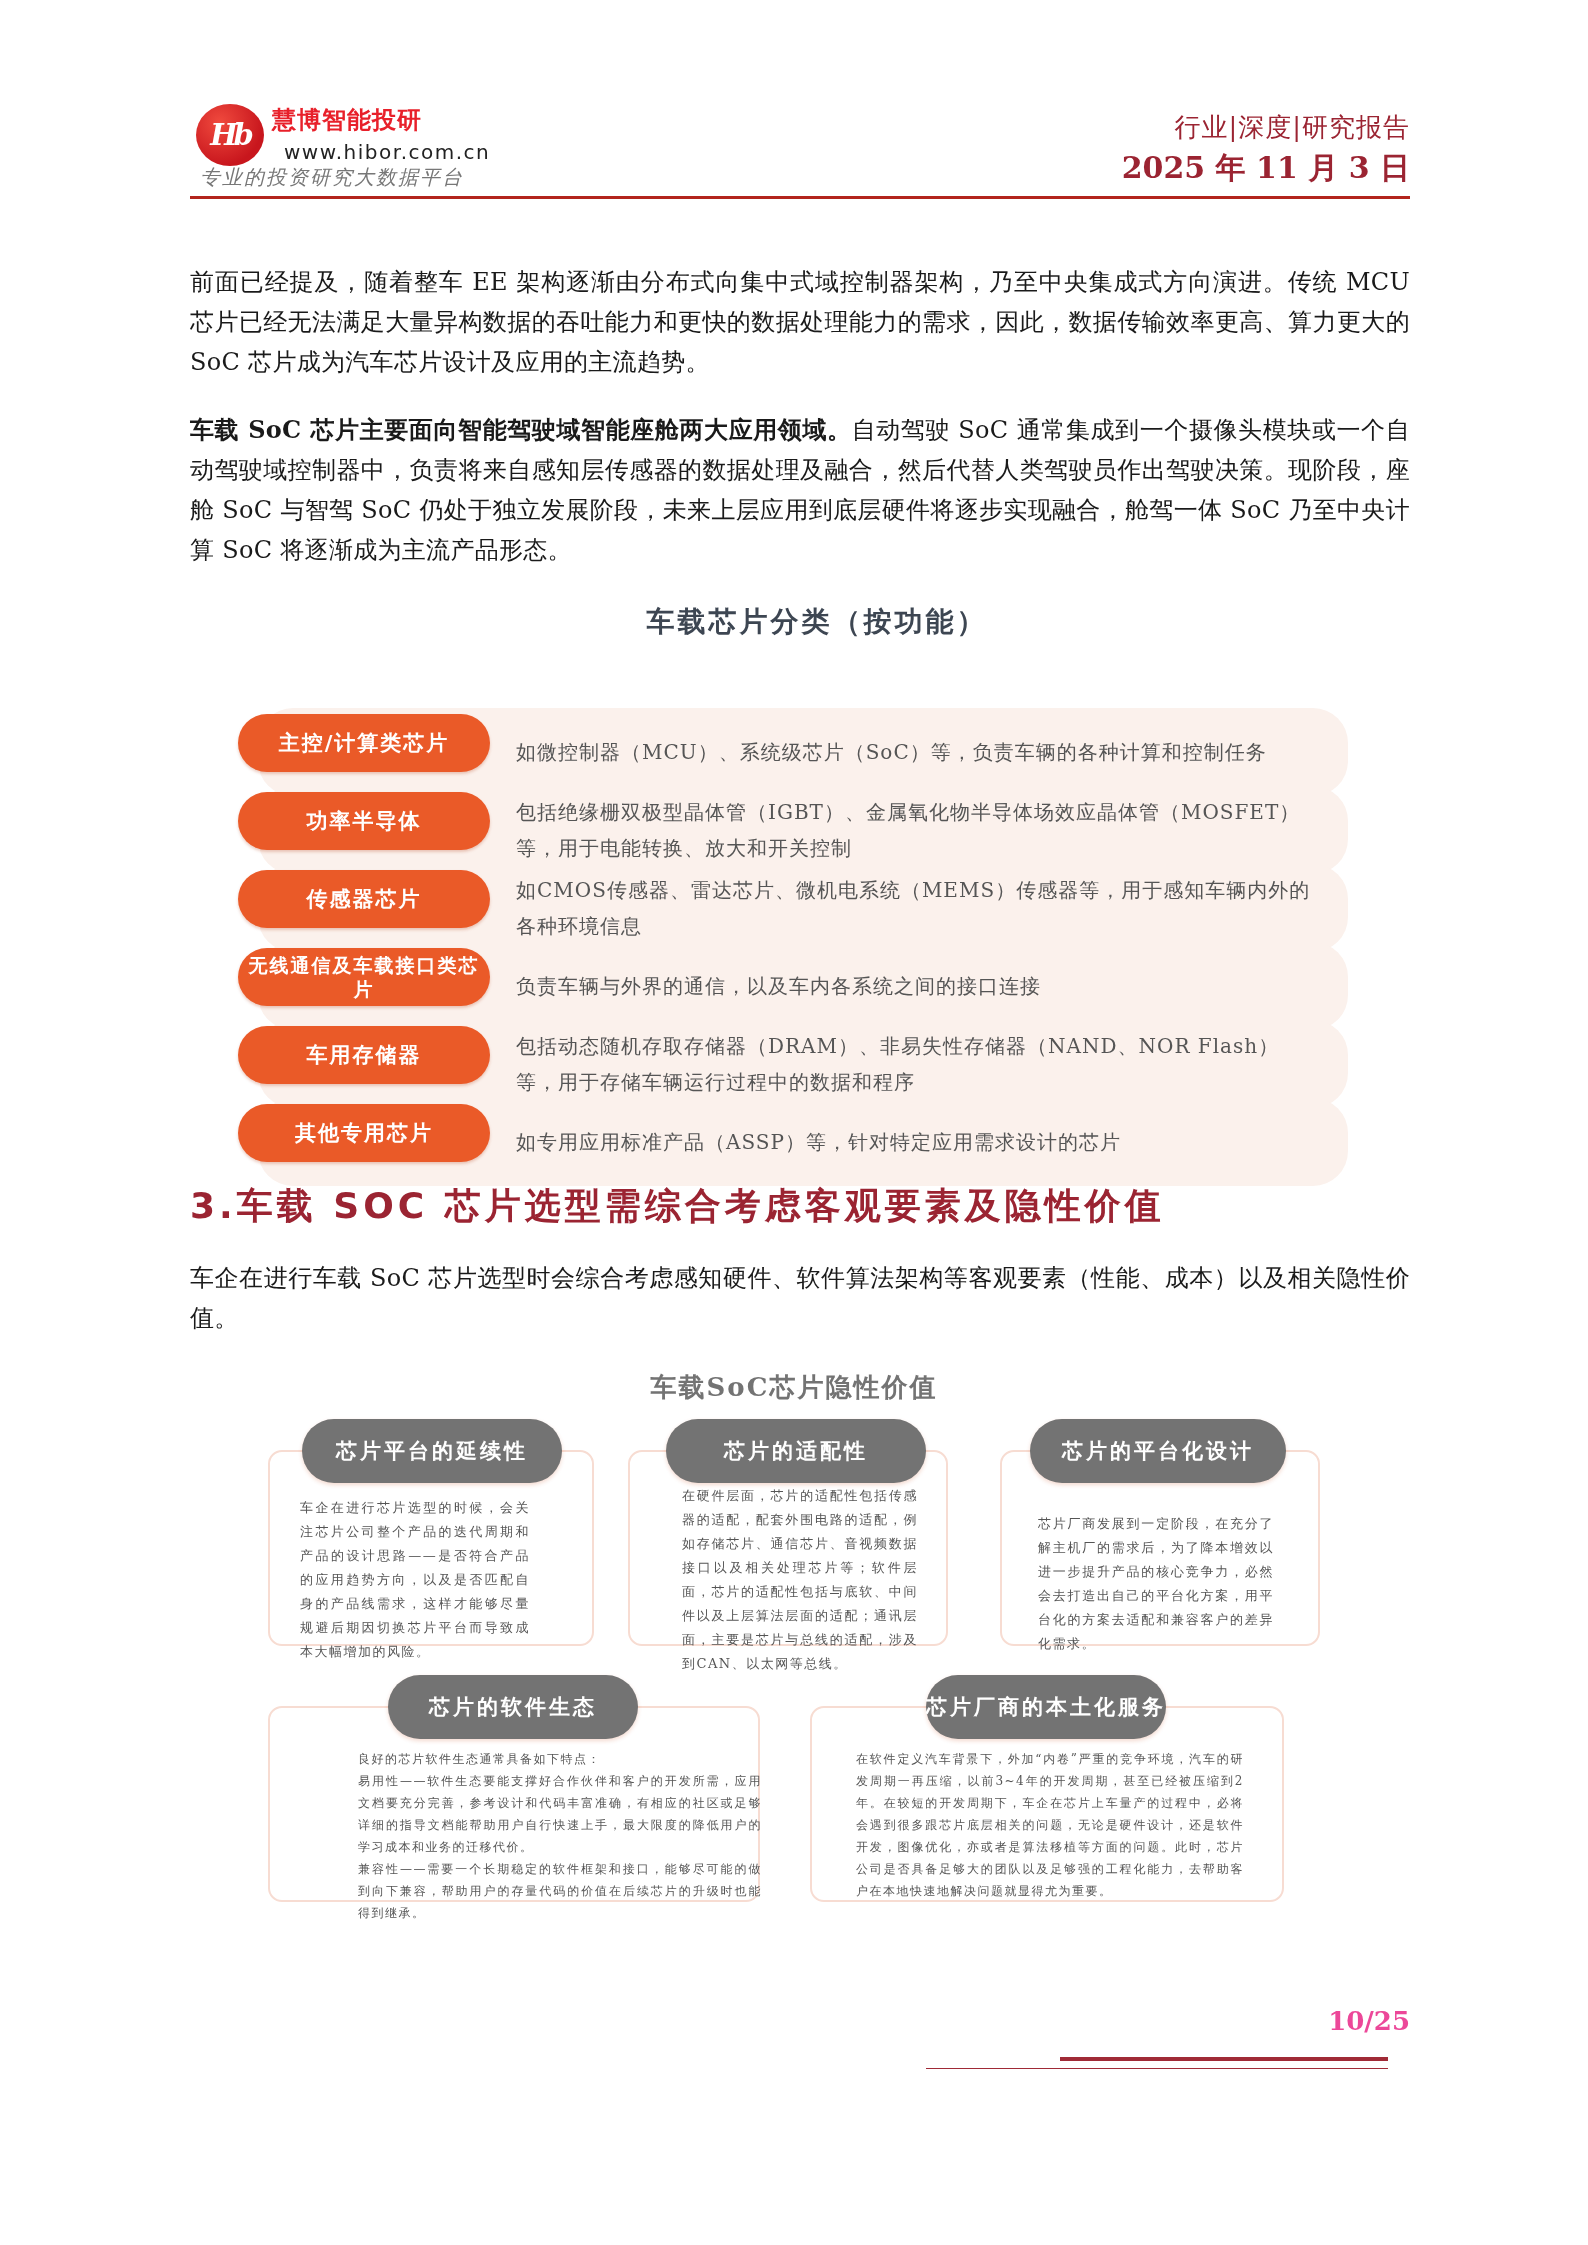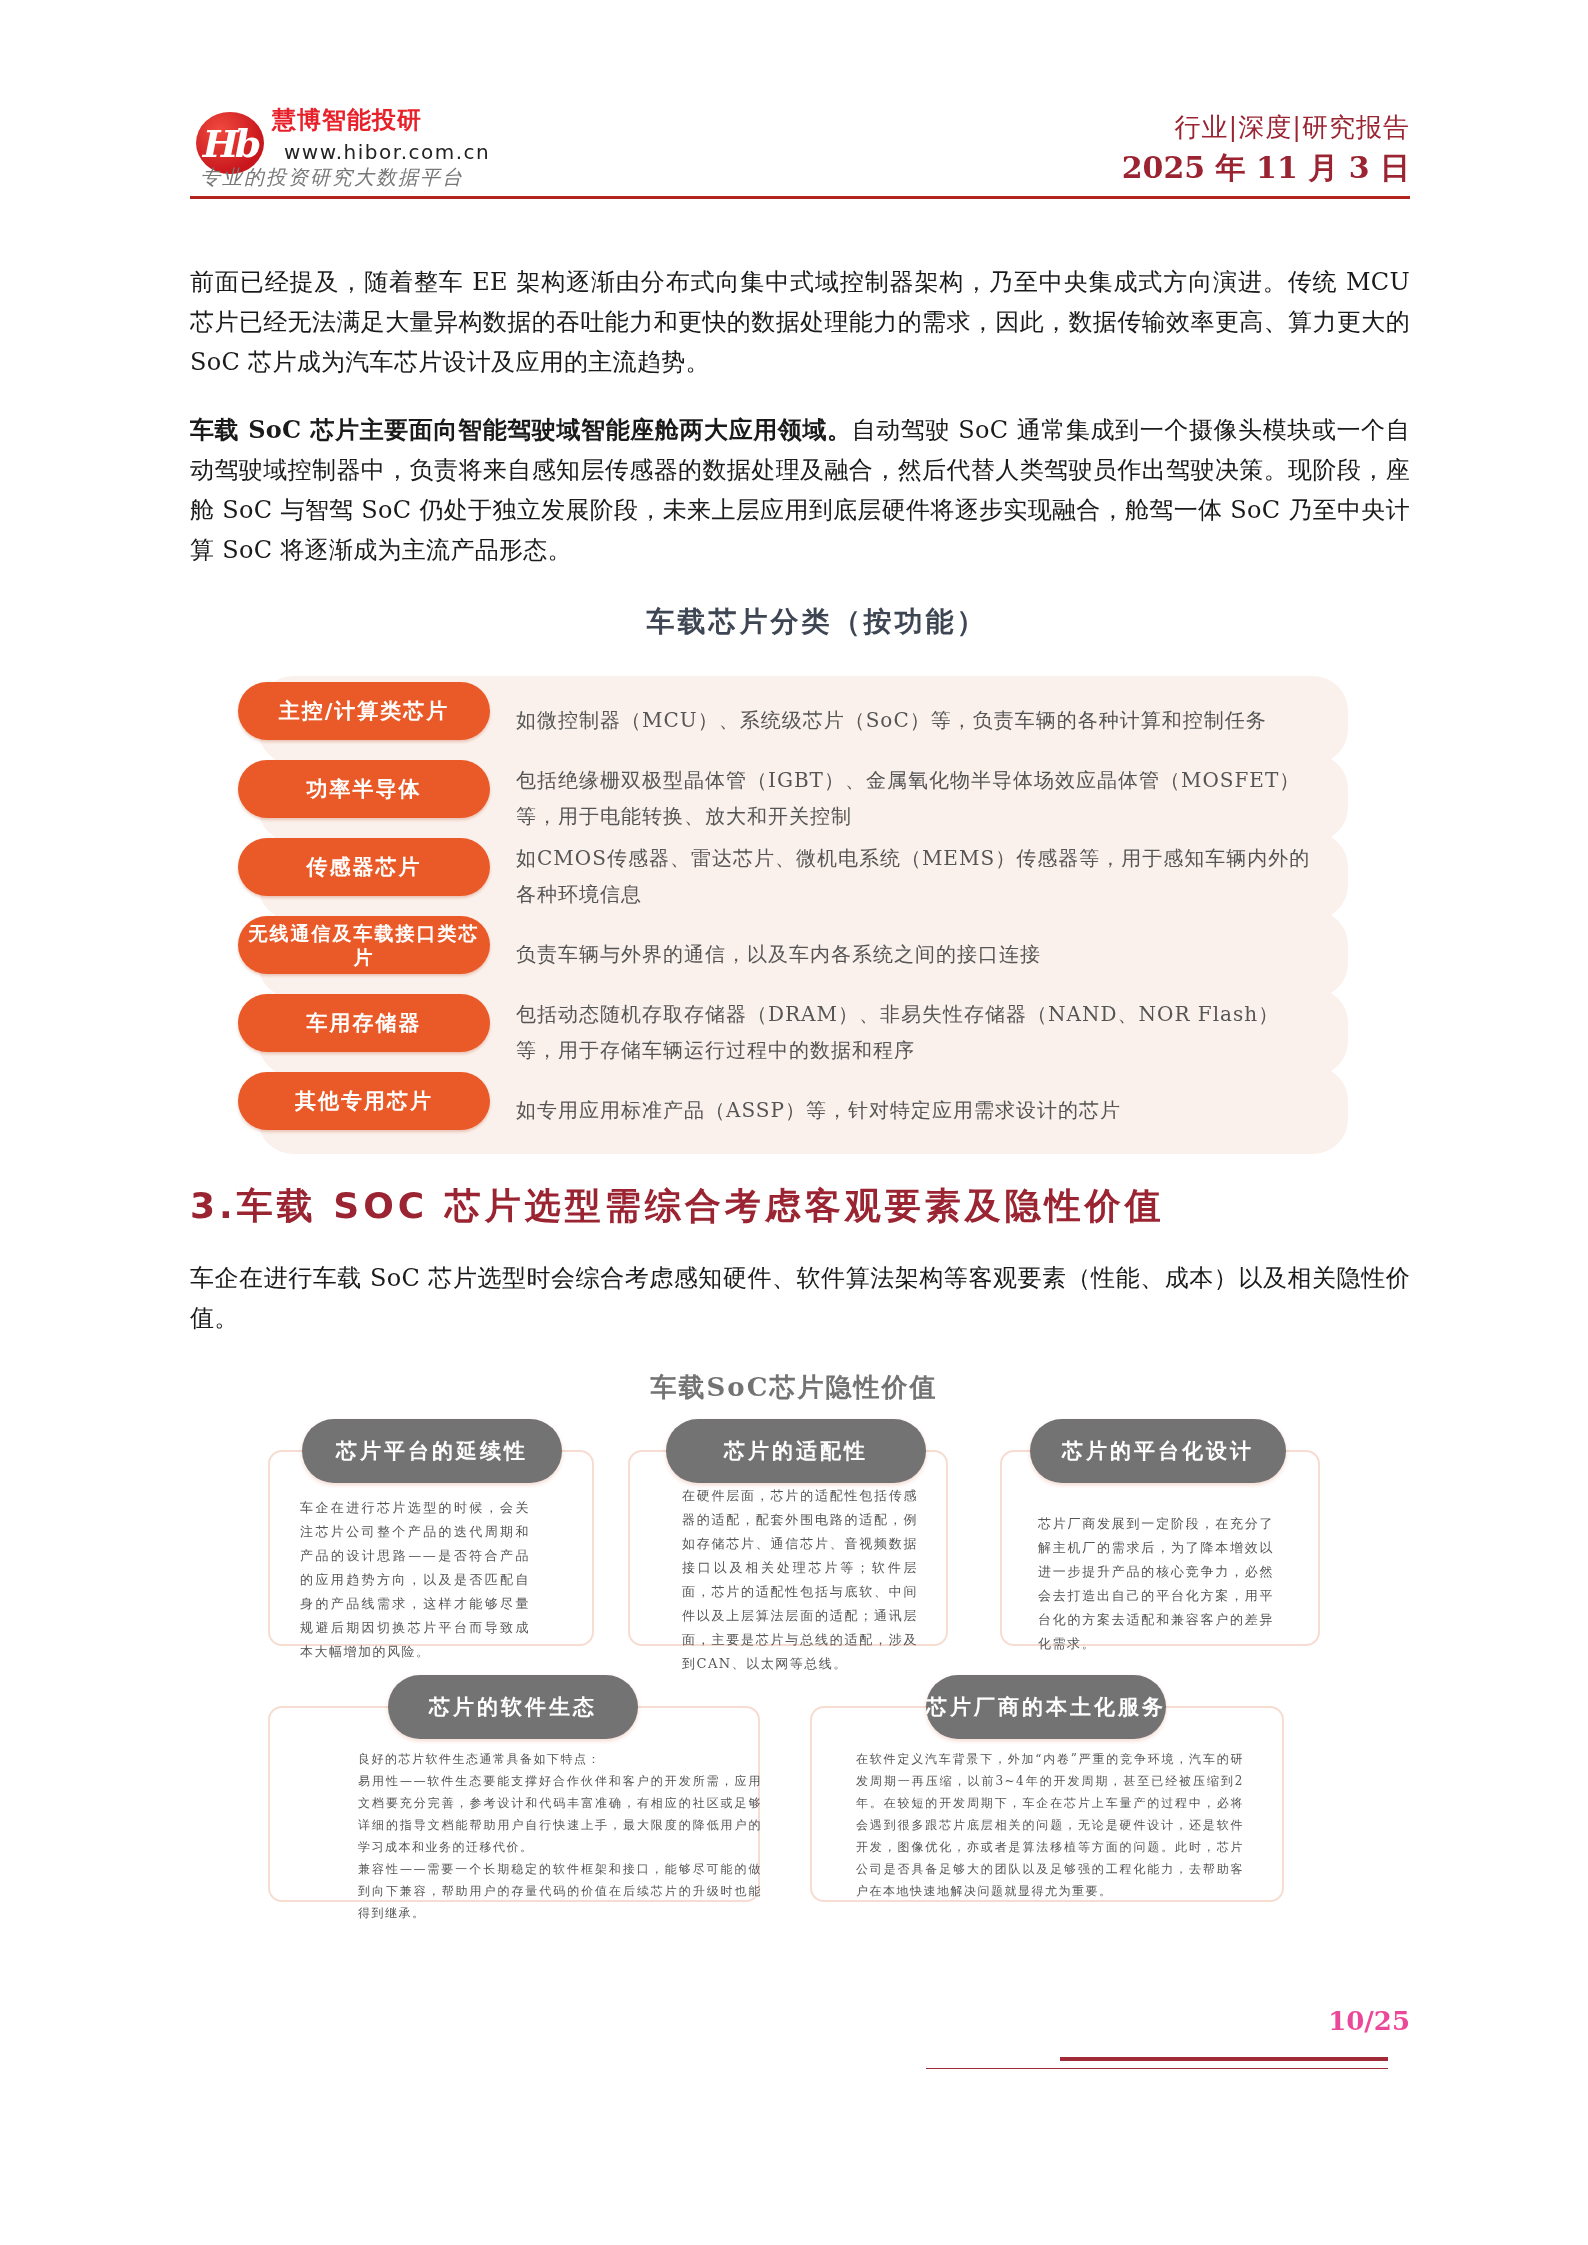--- a/index.html
+++ b/index.html
@@ -2,43 +2,43 @@
 <html><head>
 <meta charset="utf-8">
 <style>
   * { box-sizing: border-box; margin: 0; padding: 0; }
   html, body { width: 1588px; height: 2245px; background: #ffffff; }
   body { position: relative; font-family: "DejaVu Serif", "Liberation Serif", serif; color: #1a1a1a; overflow: hidden; }
 
   
   .header { position: absolute; left: 190px; top: 96px; width: 1220px; height: 100px; }
   .logo { position: absolute; left: 0; top: 0; width: 310px; height: 96px; }
-  .logo-badge { position: absolute; left: 6px; top: 16px; width: 68px; height: 62px; border-radius: 50%;
+  .logo-badge { position: absolute; left: 6px; top: 8px; width: 68px; height: 62px; border-radius: 50%;
     background: radial-gradient(circle at 35% 30%, #f04a3e, #c8161d 70%); color: #fff;
-    font-family: "DejaVu Serif", serif; font-weight: bold; font-style: italic; font-size: 38px;
+    font-family: "DejaVu Serif", serif; font-weight: bold; font-style: italic; font-size: 29px;
     display: flex; align-items: center; justify-content: center; letter-spacing: -4px; }
   .logo-name { position: absolute; left: 82px; top: 2px; font-family: "DejaVu Sans", sans-serif; font-weight: bold;
     font-size: 24px; color: #e8202a; letter-spacing: 1px; line-height: 44px; }
   .logo-url { position: absolute; left: 94px; top: 44px; font-family: "DejaVu Sans", sans-serif; font-size: 20px;
     color: #222; letter-spacing: 1.5px; text-align: center; }
   .logo-slogan { position: absolute; left: 10px; top: 68px; font-family: "DejaVu Serif", serif; font-size: 20px;
     color: #777; font-style: italic; letter-spacing: 2px; }
   .doc-type { position: absolute; right: 0; top: 14px; font-size: 26px; color: #9b2432; letter-spacing: 1px; }
   .doc-date { position: absolute; right: 0; top: 52px; font-size: 30px; color: #9b2432; font-weight: bold; }
   .header-rule { position: absolute; left: 190px; top: 196px; width: 1220px; height: 3px; background: #b3241c; }
 
   
   .para { position: absolute; left: 190px; width: 1220px; font-size: 24px; line-height: 40px; color: #1a1a1a;
     text-align: justify; letter-spacing: 0.3px; }
   .para b { font-weight: bold; }
 
   
   .fig1-title { position: absolute; left: 0; width: 1588px; top: 603px; text-align: center; font-size: 28px;
     font-weight: bold; color: #3d4652; letter-spacing: 3px; padding-left: 46px; }
-  .class-row { position: absolute; left: 238px; width: 1110px; height: 88px; }
+  .class-row { position: absolute; left: 238px; width: 1110px; height: 88px; margin-top: 32px; }
   .class-row .bg { position: absolute; left: 20px; right: 0; top: 0; bottom: 0; background: #fbf1ec;
     border-radius: 35px; }
   .class-row .pill { position: absolute; left: 0; top: 6px; width: 252px; height: 58px; border-radius: 29px;
     background: #ea5a28; color: #fff; font-weight: bold; font-size: 21px; display: flex; align-items: center;
     justify-content: center; text-align: center; line-height: 24px; letter-spacing: 2px;
     box-shadow: 0 2px 3px rgba(180,60,20,0.25); padding: 0 8px; }
   .class-row .desc { position: absolute; left: 278px; right: 30px; top: 0; bottom: 0; display: flex;
     align-items: center; font-size: 20px; line-height: 36px; color: #555; letter-spacing: 1px; }
 
   

